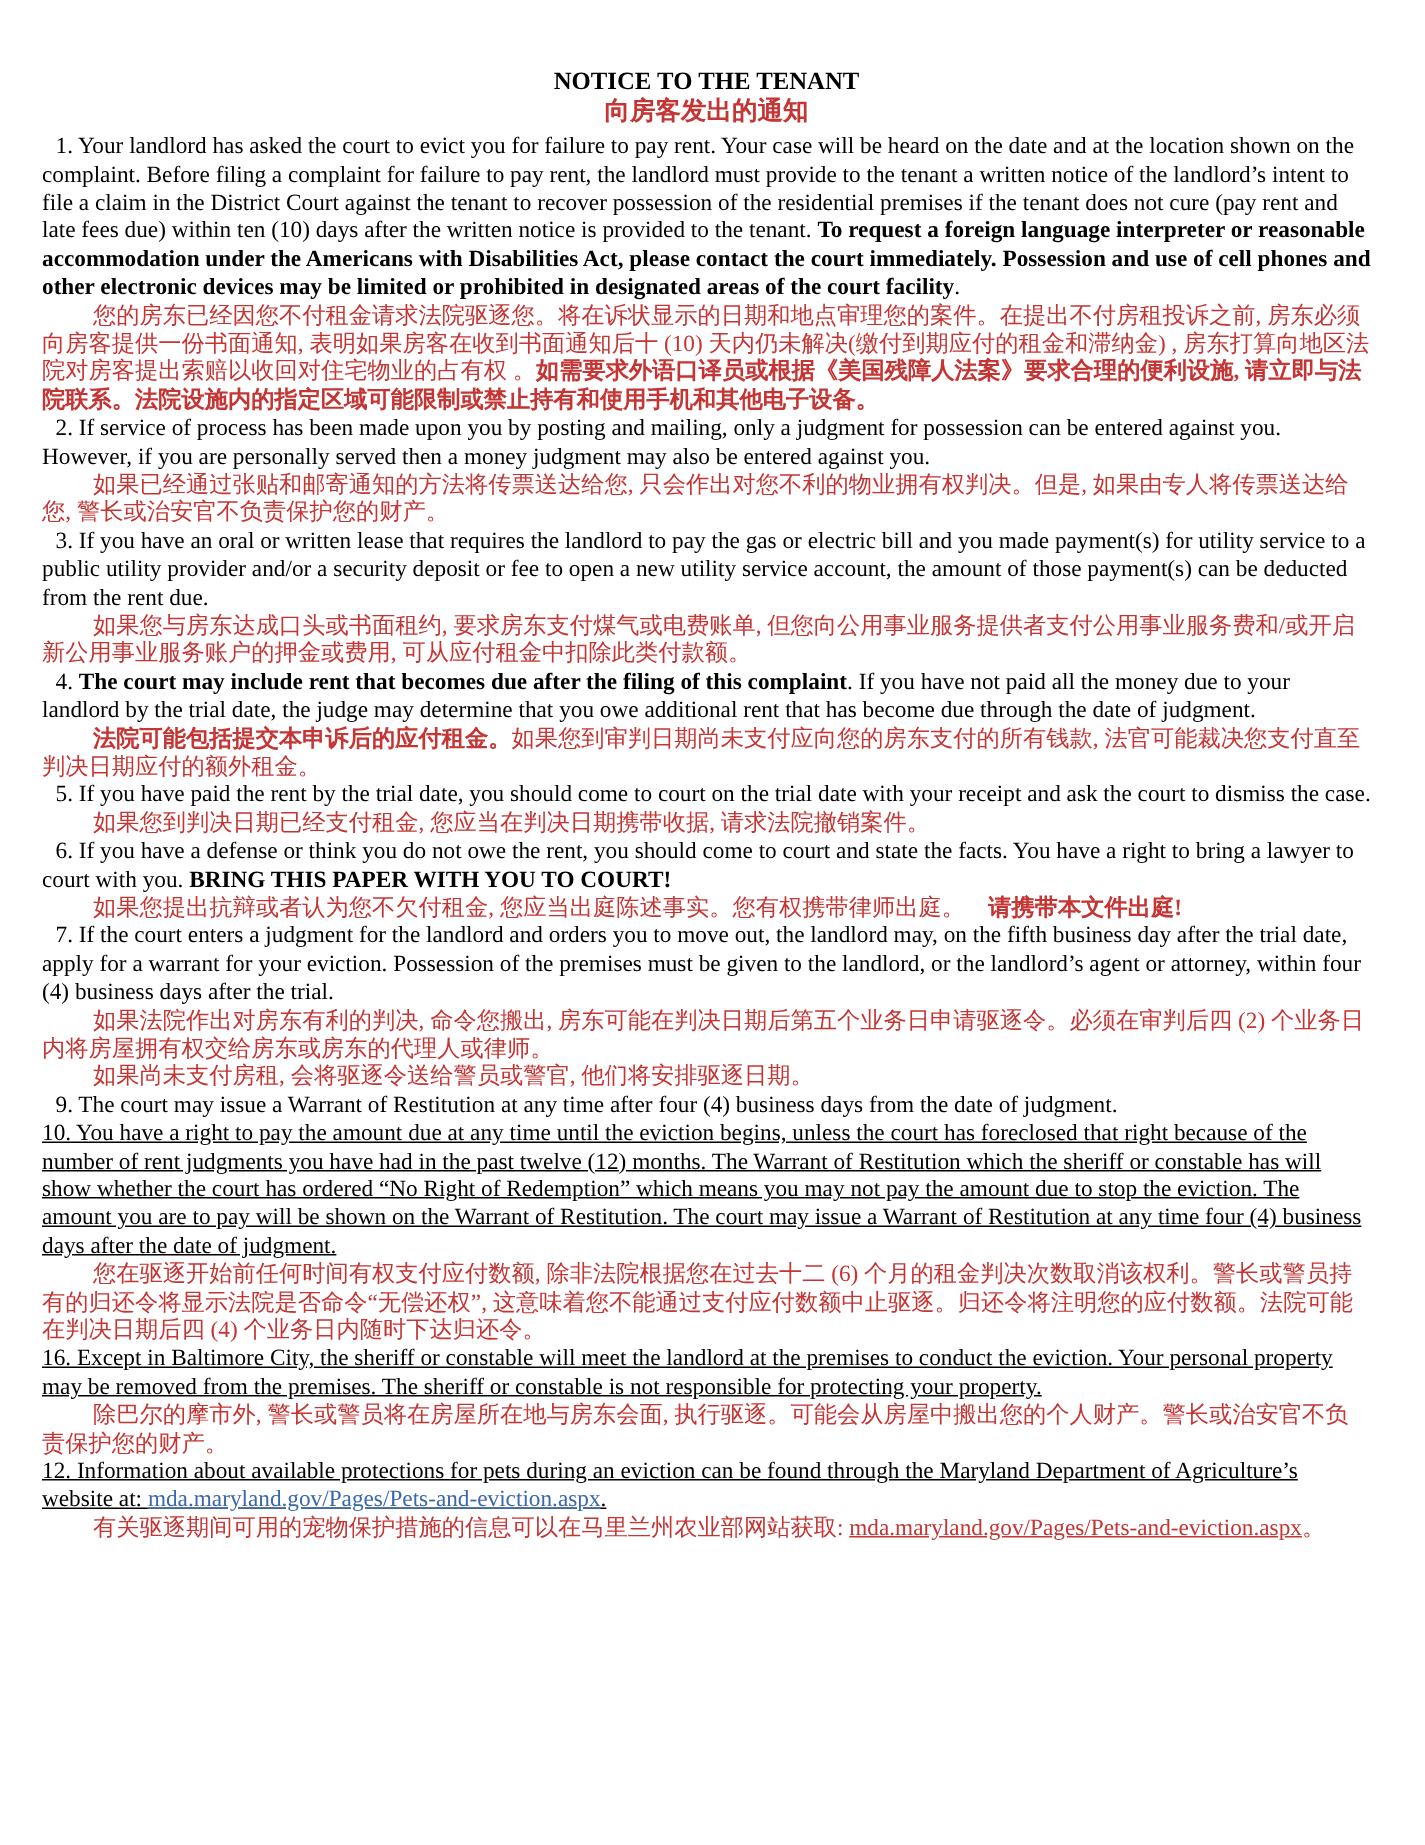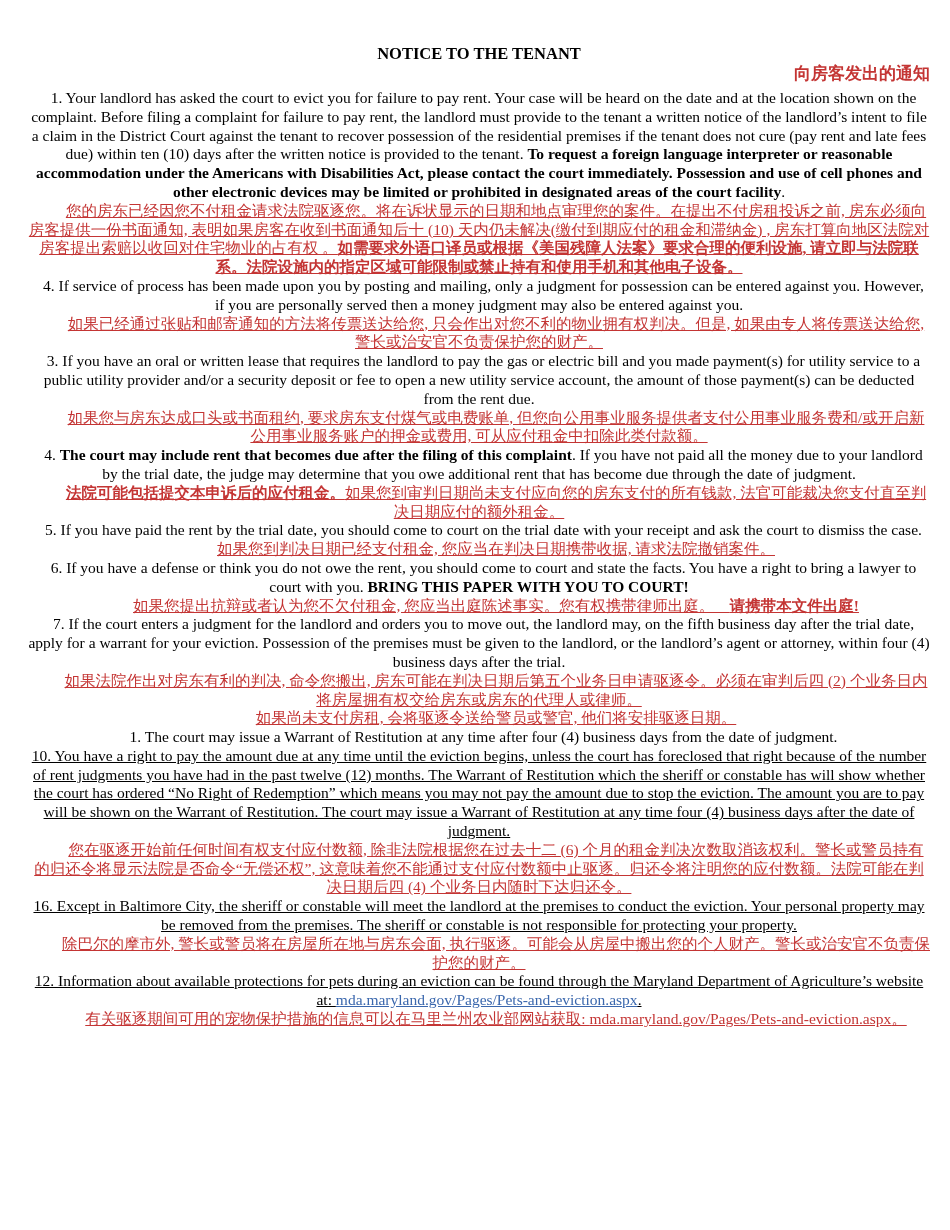--- a/index.html
+++ b/index.html
@@ -1,76 +1,76 @@
 <!DOCTYPE html>
 <html style="--red: #c43534; --blue: #3a67ad;"><head>
 <meta charset="utf-8">
 <style>
   html, body { margin: 0; padding: 0; background: #ffffff; }
   .page {
     width: 950px;
     height: 1230px;
     box-sizing: border-box;
-    padding: 44px 20px 30px 28px;
+    padding: 44px 36px 30px 28px;
     background: #ffffff;
     font-family: "Liberation Serif", "DejaVu Serif", serif;
     font-size: 15.5px;
     line-height: 18.8px;
     color: #000000;
     overflow: hidden;
     border-radius: 23px;
   }
   .title-en {
     margin: 0;
     font-size: 16.5px;
     font-weight: bold;
     text-align: center;
     line-height: 19px;
   }
   .title-zh {
     margin: 0 0 5px 0;
     font-size: 17px;
     font-weight: bold;
-    text-align: right;
+    text-align: center;
     line-height: 21px;
     color: var(--red, #c43534);
   }
-  p.para { margin: 0; text-align: center; }
-  p.zh { color: var(--red, #c43534); text-decoration: underline; }
+  p.para { margin: 0; text-align: left; }
+  p.zh { color: var(--red, #c43534); }
   .ind-small { text-indent: 9px; }
   .ind-cjk  { text-indent: 34px; }
   .ind-none { text-indent: 0; text-decoration: underline; }
   .b { font-weight: bold; }
   a.link { text-decoration: underline; cursor: pointer; }
   p.en a.link { color: var(--blue, #3a67ad); }
   p.zh a.link { color: var(--red, #c43534); }
 </style>
 </head>
 <body>
 
 <div class="page">
   <h1 class="title-en">NOTICE TO THE TENANT</h1>
   <h2 class="title-zh">向房客发出的通知</h2>
   <div id="doc-body">
       <p class="para en ind-small"><span>1. Your landlord has asked the court to evict you for failure to pay rent. Your case will be heard on the date and at the location shown on the complaint. Before filing a complaint for failure to pay rent, the landlord must provide to the tenant a written notice of the landlord’s intent to file a claim in the District Court against the tenant to recover possession of the residential premises if the tenant does not cure (pay rent and late fees due) within ten (10) days after the written notice is provided to the tenant. </span><span class="b">To request a foreign language interpreter or reasonable accommodation under the Americans with Disabilities Act, please contact the court immediately. Possession and use of cell phones and other electronic devices may be limited or prohibited in designated areas of the court facility</span><span>.</span></p>
       <p class="para zh ind-cjk"><span>您的房东已经因您不付租金请求法院驱逐您。将在诉状显示的日期和地点审理您的案件。在提出不付房租投诉之前, 房东必须向房客提供一份书面通知, 表明如果房客在收到书面通知后十 (10) 天内仍未解决(缴付到期应付的租金和滞纳金) , 房东打算向地区法院对房客提出索赔以收回对住宅物业的占有权 。</span><span class="b">如需要求外语口译员或根据《美国残障人法案》要求合理的便利设施, 请立即与法院联系。法院设施内的指定区域可能限制或禁止持有和使用手机和其他电子设备。</span></p>
-      <p class="para en ind-small"><span>4. If service of process has been made upon you by posting and mailing, only a judgment for possession can be entered against you. However, if you are personally served then a money judgment may also be entered against you.</span></p>
+      <p class="para en ind-small"><span>2. If service of process has been made upon you by posting and mailing, only a judgment for possession can be entered against you. However, if you are personally served then a money judgment may also be entered against you.</span></p>
       <p class="para zh ind-cjk"><span>如果已经通过张贴和邮寄通知的方法将传票送达给您, 只会作出对您不利的物业拥有权判决。但是, 如果由专人将传票送达给您, 警长或治安官不负责保护您的财产。</span></p>
       <p class="para en ind-small"><span>3. If you have an oral or written lease that requires the landlord to pay the gas or electric bill and you made payment(s) for utility service to a public utility provider and/or a security deposit or fee to open a new utility service account, the amount of those payment(s) can be deducted from the rent due.</span></p>
       <p class="para zh ind-cjk"><span>如果您与房东达成口头或书面租约, 要求房东支付煤气或电费账单, 但您向公用事业服务提供者支付公用事业服务费和/或开启新公用事业服务账户的押金或费用, 可从应付租金中扣除此类付款额。</span></p>
       <p class="para en ind-small"><span>4. </span><span class="b">The court may include rent that becomes due after the filing of this complaint</span><span>. If you have not paid all the money due to your landlord by the trial date, the judge may determine that you owe additional rent that has become due through the date of judgment.</span></p>
       <p class="para zh ind-cjk"><span class="b">法院可能包括提交本申诉后的应付租金。</span><span>如果您到审判日期尚未支付应向您的房东支付的所有钱款, 法官可能裁决您支付直至判决日期应付的额外租金。</span></p>
       <p class="para en ind-small"><span>5. If you have paid the rent by the trial date, you should come to court on the trial date with your receipt and ask the court to dismiss the case.</span></p>
       <p class="para zh ind-cjk"><span>如果您到判决日期已经支付租金, 您应当在判决日期携带收据, 请求法院撤销案件。</span></p>
       <p class="para en ind-small"><span>6. If you have a defense or think you do not owe the rent, you should come to court and state the facts. You have a right to bring a lawyer to court with you. </span><span class="b">BRING THIS PAPER WITH YOU TO COURT!</span></p>
       <p class="para zh ind-cjk"><span>如果您提出抗辩或者认为您不欠付租金, 您应当出庭陈述事实。您有权携带律师出庭。　</span><span class="b">请携带本文件出庭!</span></p>
       <p class="para en ind-small"><span>7. If the court enters a judgment for the landlord and orders you to move out, the landlord may, on the fifth business day after the trial date, apply for a warrant for your eviction. Possession of the premises must be given to the landlord, or the landlord’s agent or attorney, within four (4) business days after the trial.</span></p>
       <p class="para zh ind-cjk"><span>如果法院作出对房东有利的判决, 命令您搬出, 房东可能在判决日期后第五个业务日申请驱逐令。必须在审判后四 (2) 个业务日内将房屋拥有权交给房东或房东的代理人或律师。</span></p>
       <p class="para zh ind-cjk"><span>如果尚未支付房租, 会将驱逐令送给警员或警官, 他们将安排驱逐日期。</span></p>
-      <p class="para en ind-small"><span>1. The court may issue a Warrant of Restitution at any time after four (4) business days from the date of judgment.</span></p>
+      <p class="para en ind-small"><span>9. The court may issue a Warrant of Restitution at any time after four (4) business days from the date of judgment.</span></p>
       <p class="para en ind-none"><span>10. You have a right to pay the amount due at any time until the eviction begins, unless the court has foreclosed that right because of the number of rent judgments you have had in the past twelve (12) months. The Warrant of Restitution which the sheriff or constable has will show whether the court has ordered “No Right of Redemption” which means you may not pay the amount due to stop the eviction. The amount you are to pay will be shown on the Warrant of Restitution. The court may issue a Warrant of Restitution at any time four (4) business days after the date of judgment.</span></p>
       <p class="para zh ind-cjk"><span>您在驱逐开始前任何时间有权支付应付数额, 除非法院根据您在过去十二 (6) 个月的租金判决次数取消该权利。警长或警员持有的归还令将显示法院是否命令“无偿还权”, 这意味着您不能通过支付应付数额中止驱逐。归还令将注明您的应付数额。法院可能在判决日期后四 (4) 个业务日内随时下达归还令。</span></p>
       <p class="para en ind-none"><span>16. Except in Baltimore City, the sheriff or constable will meet the landlord at the premises to conduct the eviction. Your personal property may be removed from the premises. The sheriff or constable is not responsible for protecting your property.</span></p>
       <p class="para zh ind-cjk"><span>除巴尔的摩市外, 警长或警员将在房屋所在地与房东会面, 执行驱逐。可能会从房屋中搬出您的个人财产。警长或治安官不负责保护您的财产。</span></p>
       <p class="para en ind-none"><span>12. Information about available protections for pets during an eviction can be found through the Maryland Department of Agriculture’s website at: </span><a class="link" href="#">mda.maryland.gov/Pages/Pets-and-eviction.aspx</a><span>.</span></p>
       <p class="para zh ind-cjk"><span>有关驱逐期间可用的宠物保护措施的信息可以在马里兰州农业部网站获取: </span><a class="link" href="#">mda.maryland.gov/Pages/Pets-and-eviction.aspx</a><span>。</span></p>
     </div>
 </div>
 
 </body></html>

